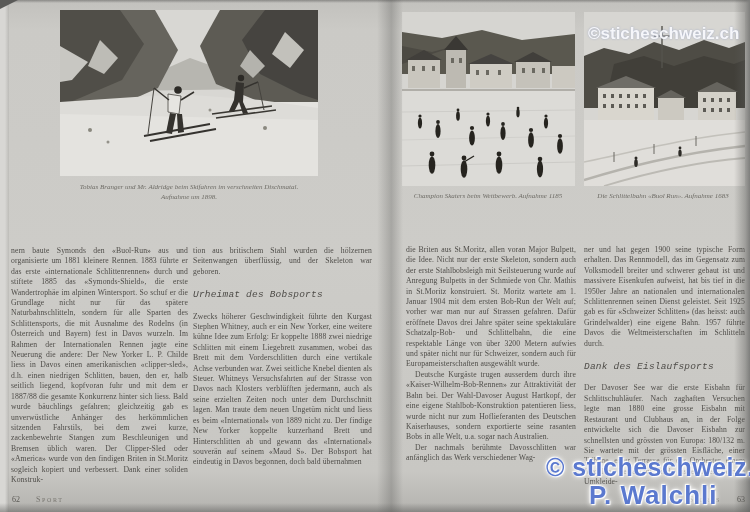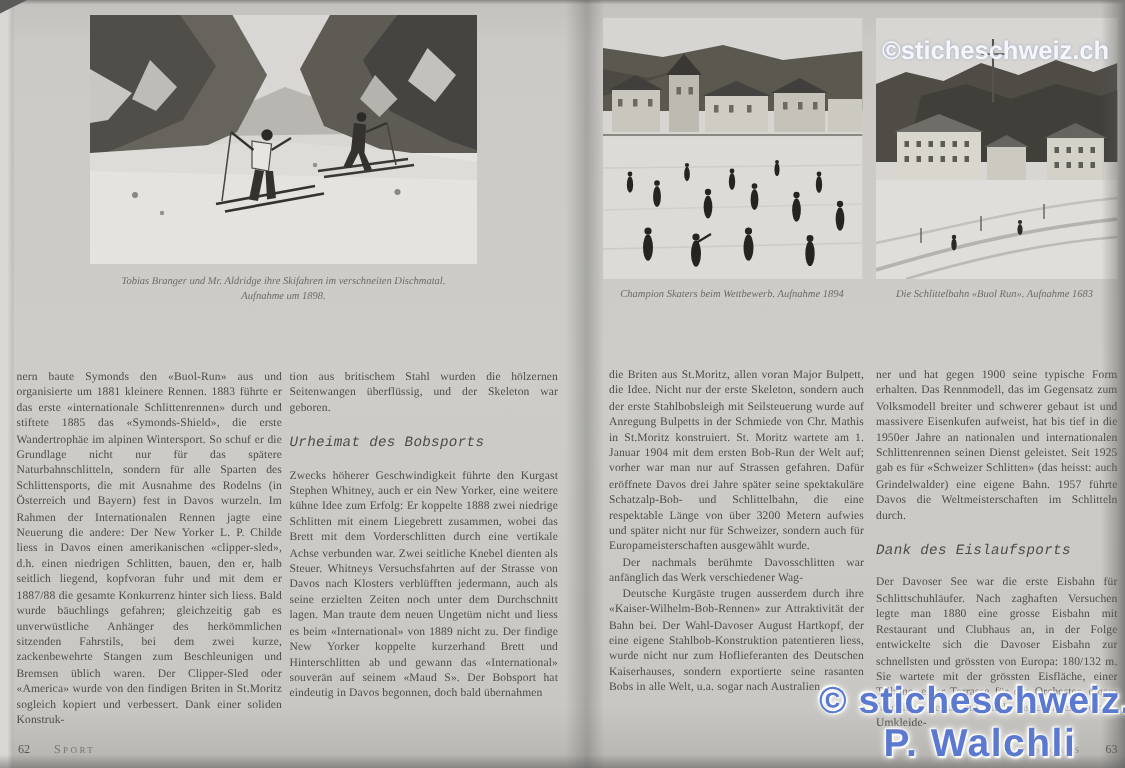--- a/index.html
+++ b/index.html
@@ -86,21 +86,21 @@
         <path d="M110,103 L116,104 L112,124 L106,123 Z" fill="#34322e"></path>
         <path d="M117,104 L122,104 L124,122 L118,123 Z" fill="#34322e"></path>
         <circle cx="118" cy="80" r="3.8" fill="#2c2a26"></circle>
         <line x1="109" y1="90" x2="94" y2="78" stroke="#34322e" stroke-width="1.5"></line>
         <line x1="94" y1="78" x2="88" y2="124" stroke="#45433e" stroke-width="1"></line>
         <line x1="121" y1="90" x2="134" y2="82" stroke="#34322e" stroke-width="1.5"></line>
       </g>
     </svg>
 
     <div class="abs caption" style="left:40px;top:183px;width:298px;">
-      <span>Tobias Branger und Mr. Aldridge ihre Skifahren im verschneiten Dischmatal.</span><br>
+      <span>Tobias Branger und Mr. Aldridge beim Skifahren im verschneiten Dischmatal.</span><br>
       <span>Aufnahme um 1898.</span>
     </div>
 
     <div class="abs col" style="left:11px;top:246px;width:177px;height:254px;">
       <p>nern baute Symonds den «Buol-Run» aus und organisierte um 1881 kleinere Rennen. 1883 führte er das erste «internationale Schlittenrennen» durch und stiftete 1885 das «Symonds-Shield», die erste Wandertrophäe im alpinen Wintersport. So schuf er die Grundlage nicht nur für das spätere Naturbahnschlitteln, sondern für alle Sparten des Schlittensports, die mit Ausnahme des Rodelns (in Österreich und Bayern) fest in Davos wurzeln. Im Rahmen der Internationalen Rennen jagte eine Neuerung die andere: Der New Yorker L. P. Childe liess in Davos einen amerikanischen «clipper-sled», d.h. einen niedrigen Schlitten, bauen, den er, halb seitlich liegend, kopfvoran fuhr und mit dem er 1887/88 die gesamte Konkurrenz hinter sich liess. Bald wurde bäuchlings gefahren; gleichzeitig gab es unverwüstliche Anhänger des herkömmlichen sitzenden Fahrstils, bei dem zwei kurze, zackenbewehrte Stangen zum Beschleunigen und Bremsen üblich waren. Der Clipper-Sled oder «America» wurde von den findigen Briten in St.Moritz sogleich kopiert und verbessert. Dank einer soliden Konstruk-</p>
     </div>
 
     <div class="abs col" style="left:193px;top:246px;width:179px;height:254px;">
       <p class="gap">tion aus britischem Stahl wurden die hölzernen Seitenwangen überflüssig, und der Skeleton war geboren.</p>
       <h3 class="colhead">Urheimat des Bobsports</h3>
@@ -254,30 +254,30 @@
       </g>
       <g fill="#2c2a26">
         <circle cx="52" cy="146" r="1.5"></circle>
           <ellipse cx="52" cy="151" rx="1.8" ry="4"></ellipse>
         <circle cx="96" cy="136" r="1.4"></circle>
           <ellipse cx="96" cy="141" rx="1.7" ry="3.6"></ellipse>
       </g>
     </svg>
 
     <div class="abs caption" style="left:20px;top:192px;width:180px;">
-      <span>Champion Skaters beim Wettbewerb. Aufnahme 1894</span>
+      <span>Champion Skaters beim Wettbewerb. Aufnahme 1185</span>
     </div>
     <div class="abs caption" style="left:200px;top:192px;width:170px;">
       <span>Die Schlittelbahn «Buol Run». Aufnahme 1683</span>
     </div>
 
     <div class="abs col" style="left:28px;top:245px;width:170px;height:256px;">
       <p>die Briten aus St.Moritz, allen voran Major Bulpett, die Idee. Nicht nur der erste Skeleton, sondern auch der erste Stahlbobsleigh mit Seilsteuerung wurde auf Anregung Bulpetts in der Schmiede von Chr. Mathis in St.Moritz konstruiert. St. Moritz wartete am 1. Januar 1904 mit dem ersten Bob-Run der Welt auf; vorher war man nur auf Strassen gefahren. Dafür eröffnete Davos drei Jahre später seine spektakuläre Schatzalp-Bob- und Schlittelbahn, die eine respektable Länge von über 3200 Metern aufwies und später nicht nur für Schweizer, sondern auch für Europameisterschaften ausgewählt wurde.</p>
+      <p class="indent">Deutsche Kurgäste trugen ausserdem durch ihre «Kaiser-Wilhelm-Bob-Rennen» zur Attraktivität der Bahn bei. Der Wahl-Davoser August Hartkopf, der eine eigene Stahlbob-Konstruktion patentieren liess, wurde nicht nur zum Hoflieferanten des Deutschen Kaiserhauses, sondern exportierte seine rasanten Bobs in alle Welt, u.a. sogar nach Australien.</p>
       <p class="indent">Der nachmals berühmte Davosschlitten war anfänglich das Werk verschiedener Wag-</p>
-      <p class="indent">Deutsche Kurgäste trugen ausserdem durch ihre «Kaiser-Wilhelm-Bob-Rennen» zur Attraktivität der Bahn bei. Der Wahl-Davoser August Hartkopf, der eine eigene Stahlbob-Konstruktion patentieren liess, wurde nicht nur zum Hoflieferanten des Deutschen Kaiserhauses, sondern exportierte seine rasanten Bobs in alle Welt, u.a. sogar nach Australien.</p>
     </div>
 
     <div class="abs col" style="left:206px;top:245px;width:161px;height:256px;">
       <p class="gap">ner und hat gegen 1900 seine typische Form erhalten. Das Rennmodell, das im Gegensatz zum Volksmodell breiter und schwerer gebaut ist und massivere Eisenkufen aufweist, hat bis tief in die 1950er Jahre an nationalen und internationalen Schlittenrennen seinen Dienst geleistet. Seit 1925 gab es für «Schweizer Schlitten» (das heisst: auch Grindelwalder) eine eigene Bahn. 1957 führte Davos die Weltmeisterschaften im Schlitteln durch.</p>
       <h3 class="colhead">Dank des Eislaufsports</h3>
       <p>Der Davoser See war die erste Eisbahn für Schlittschuhläufer. Nach zaghaften Versuchen legte man 1880 eine grosse Eisbahn mit Restaurant und Clubhaus an, in der Folge entwickelte sich die Davoser Eisbahn zur schnellsten und grössten von Europa: 180/132 m. Sie wartete mit der grössten Eisfläche, einer Tribüne, einer Terrasse für das Orchester, einem feudalen Restaurant und insbesondere einem Umkleide-</p>
     </div>
 
     <div class="abs footer right" style="left:206px;top:495px;width:161px;text-align:right;">
       <span class="label">Sports</span>

